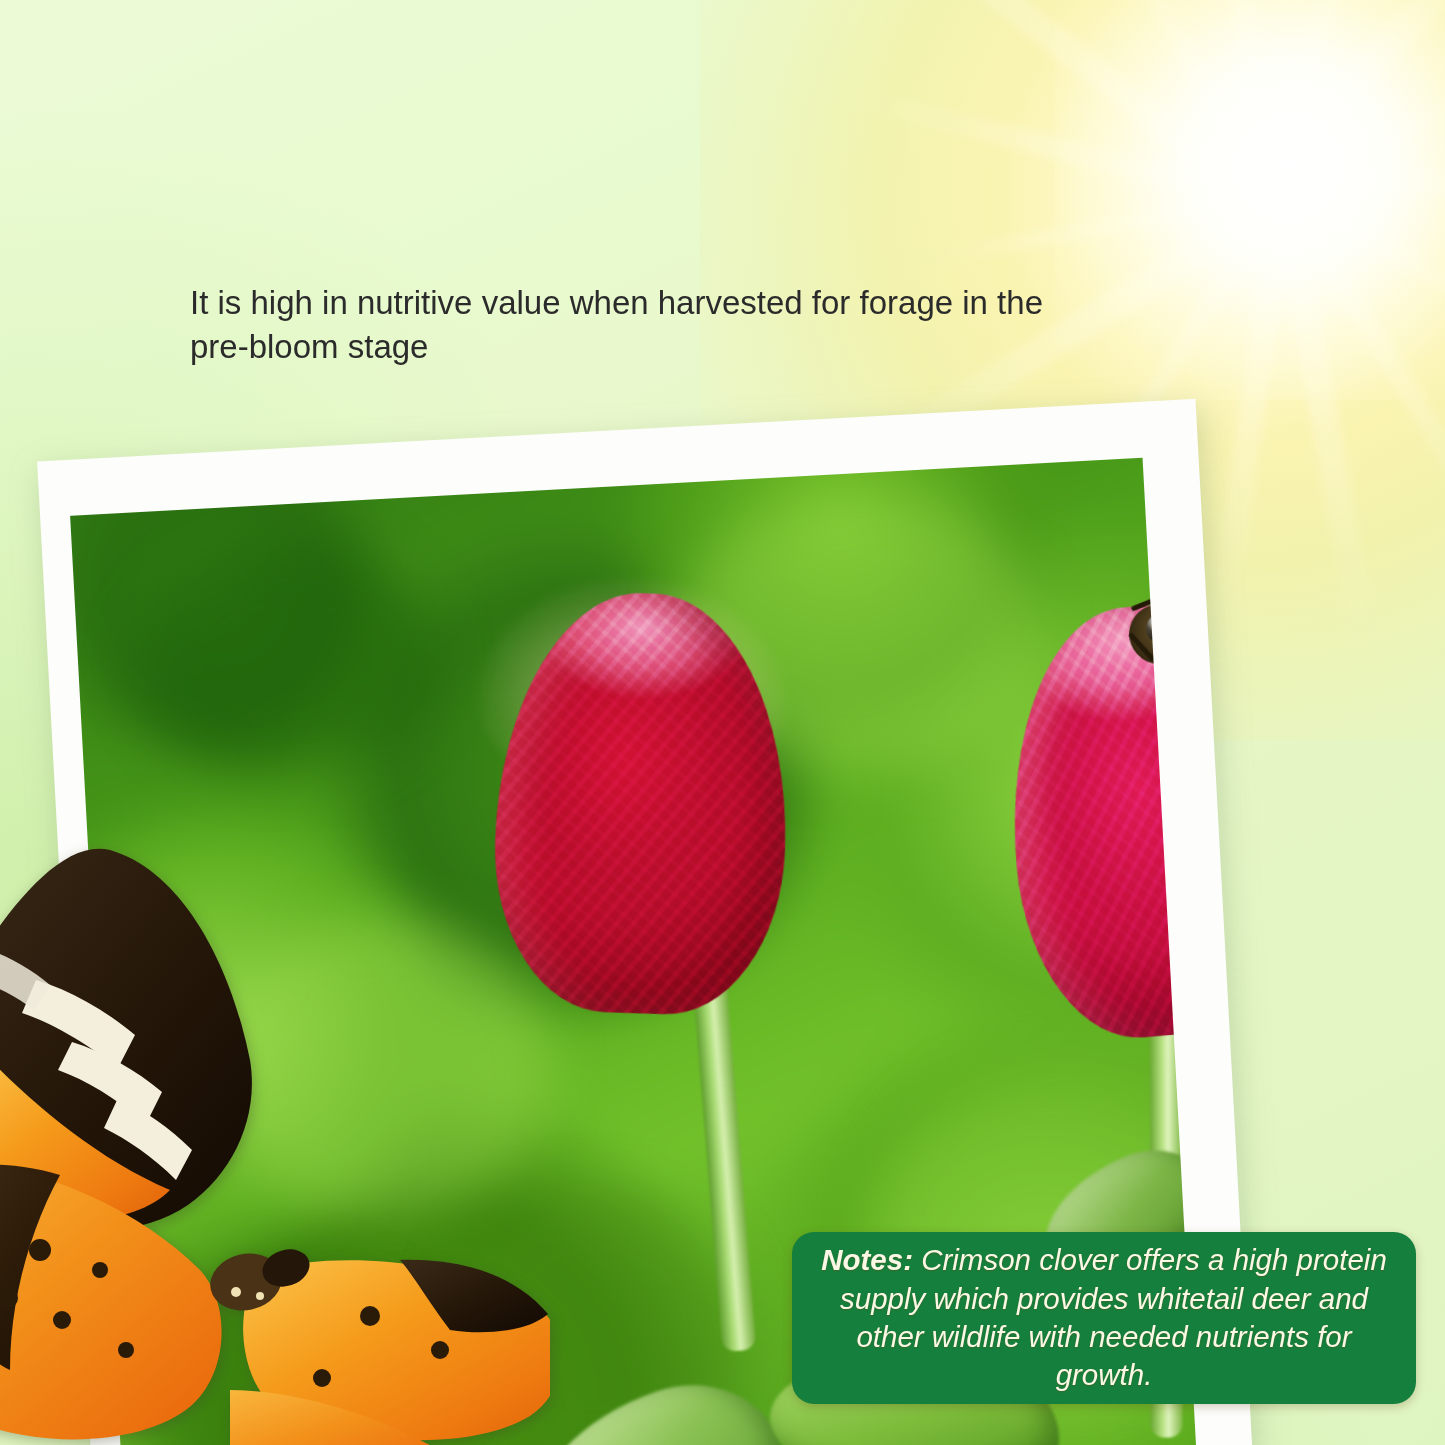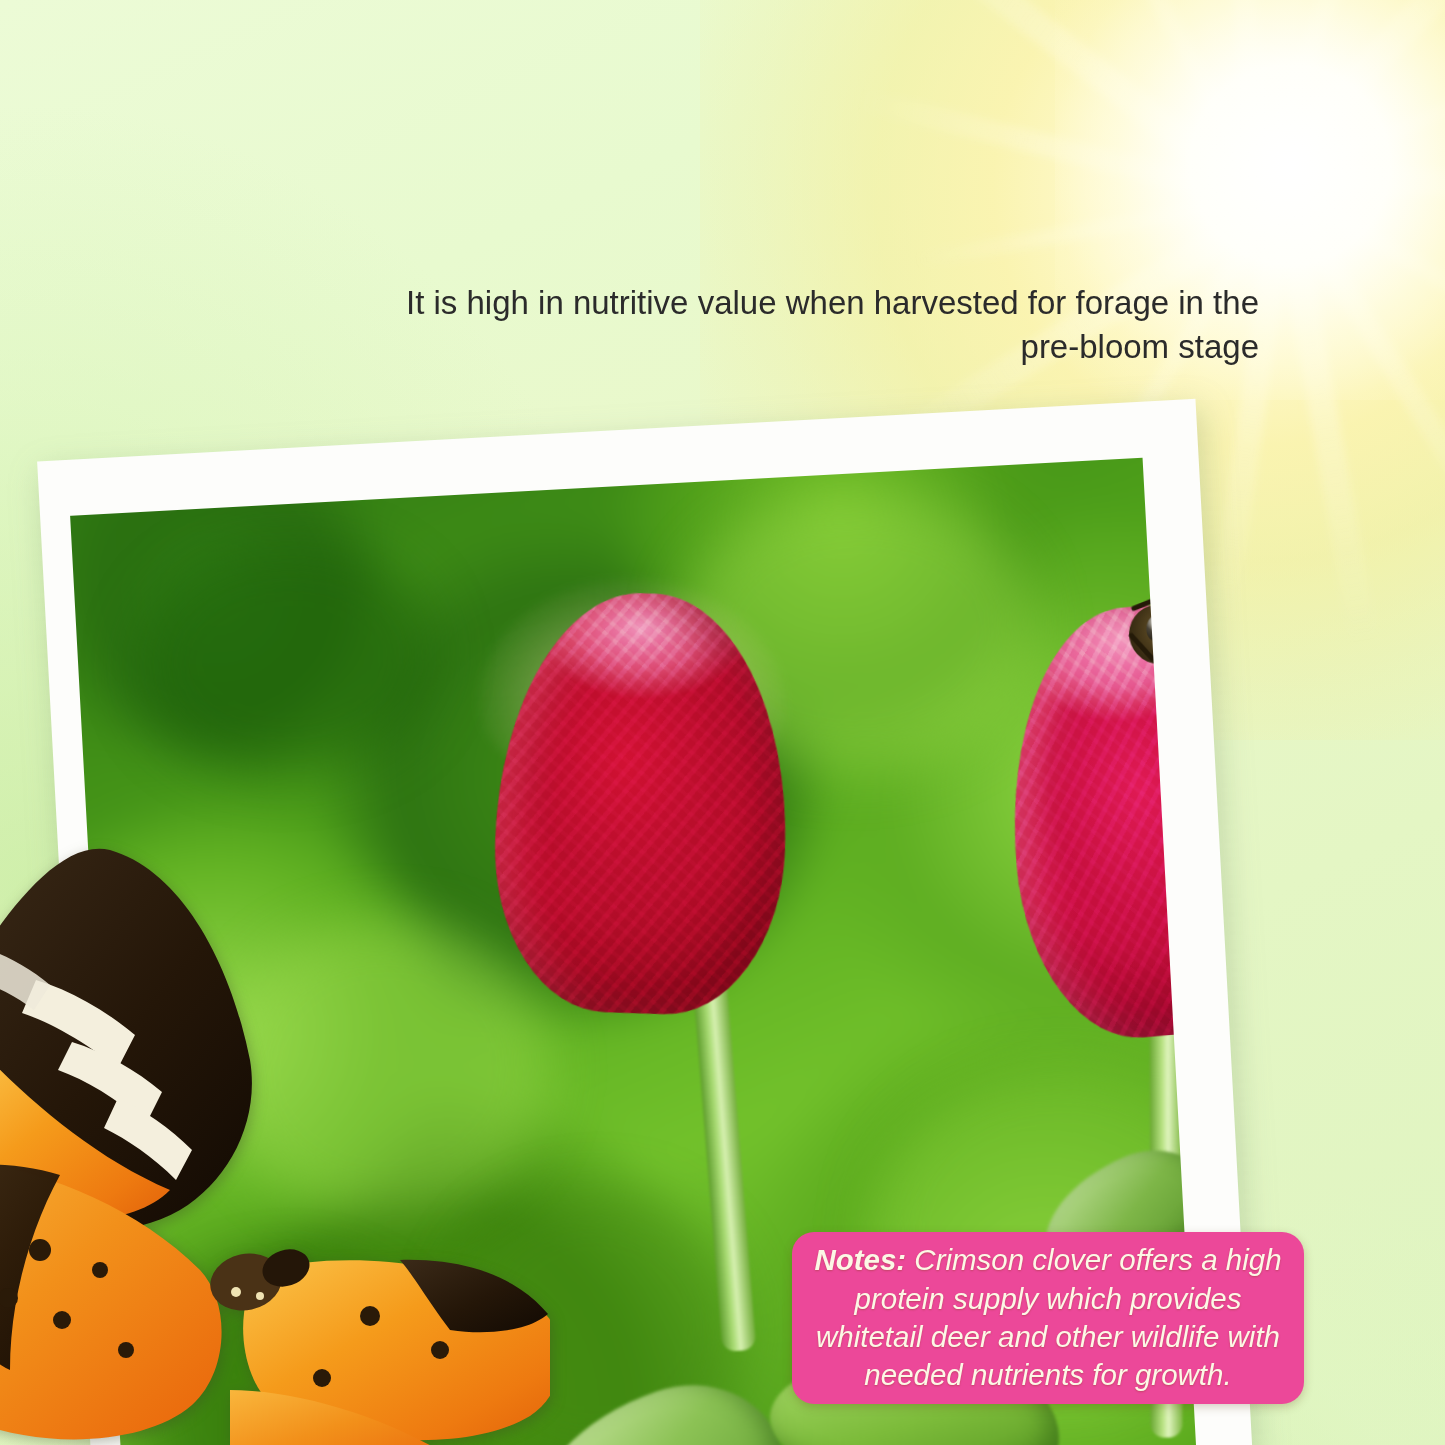--- a/index.html
+++ b/index.html
@@ -57,22 +57,22 @@
     text-align:center;
     color:#1F6B33;
     font-weight:bold;font-style:italic;
     font-size:75px;line-height:1.12;
     letter-spacing:-1px;
     font-family:"Liberation Sans", sans-serif;
     text-shadow:0 2px 1px rgba(120,160,110,.25);
     white-space:pre-line;
   }
   .subtitle{
-    position:absolute;left:179px;width:1080px;top:281px;
-    text-align:right;
+    position:absolute;left:190px;width:1080px;top:281px;
+    text-align:left;
     color:#2B2B2B;
     font-size:33px;line-height:1.32;
     font-family:"Liberation Sans", sans-serif;
     white-space:pre-line;
   }
 
   
   .frame-wrap{
     position:absolute;left:42px;top:430px;width:1160px;height:1060px;
     transform:rotate(-3.1deg);
@@ -188,22 +188,22 @@
   .leafset{position:absolute;left:400px;top:880px;width:620px;height:340px;}
 
   
   .butterfly{
     position:absolute;left:-70px;top:830px;width:620px;height:615px;
     filter:drop-shadow(2px 4px 7px rgba(60,70,40,.35));
   }
 
   
   .notes{
-    position:absolute;left:792px;top:1232px;width:512px;height:172px;
-    background:#ec4899;border-radius:22px;
+    position:absolute;left:792px;top:1232px;width:624px;height:172px;
+    background:#15803d;border-radius:22px;
     box-shadow:0 3px 10px rgba(90,60,20,.25);
     display:flex;align-items:center;justify-content:center;
     padding:6px 18px;box-sizing:border-box;
   }
   .notes-text{
     color:#FCF8E6;font-style:italic;font-size:29.5px;line-height:1.30;
     text-align:center;font-family:"Liberation Sans", sans-serif;
     text-shadow:0 1px 2px rgba(120,60,10,.35);
   }
   .notes-label{font-weight:bold;font-style:italic;}

